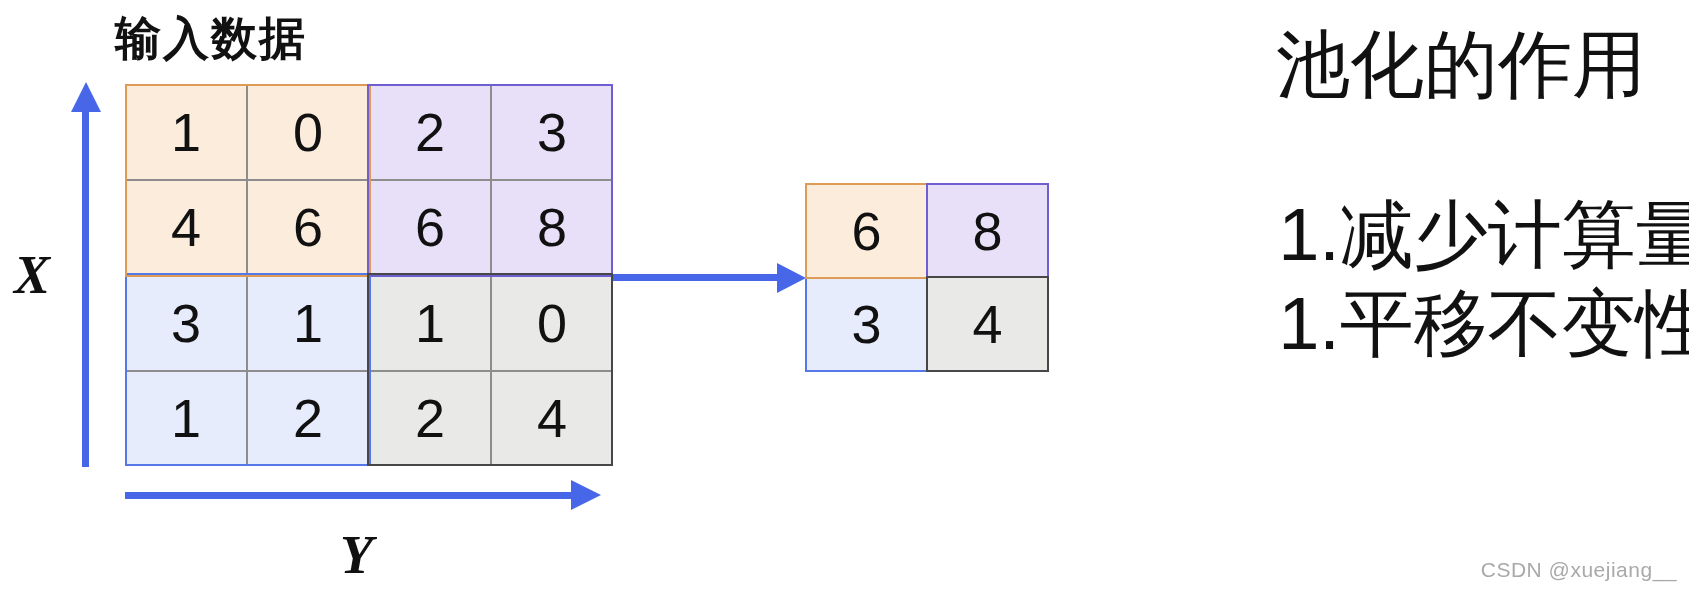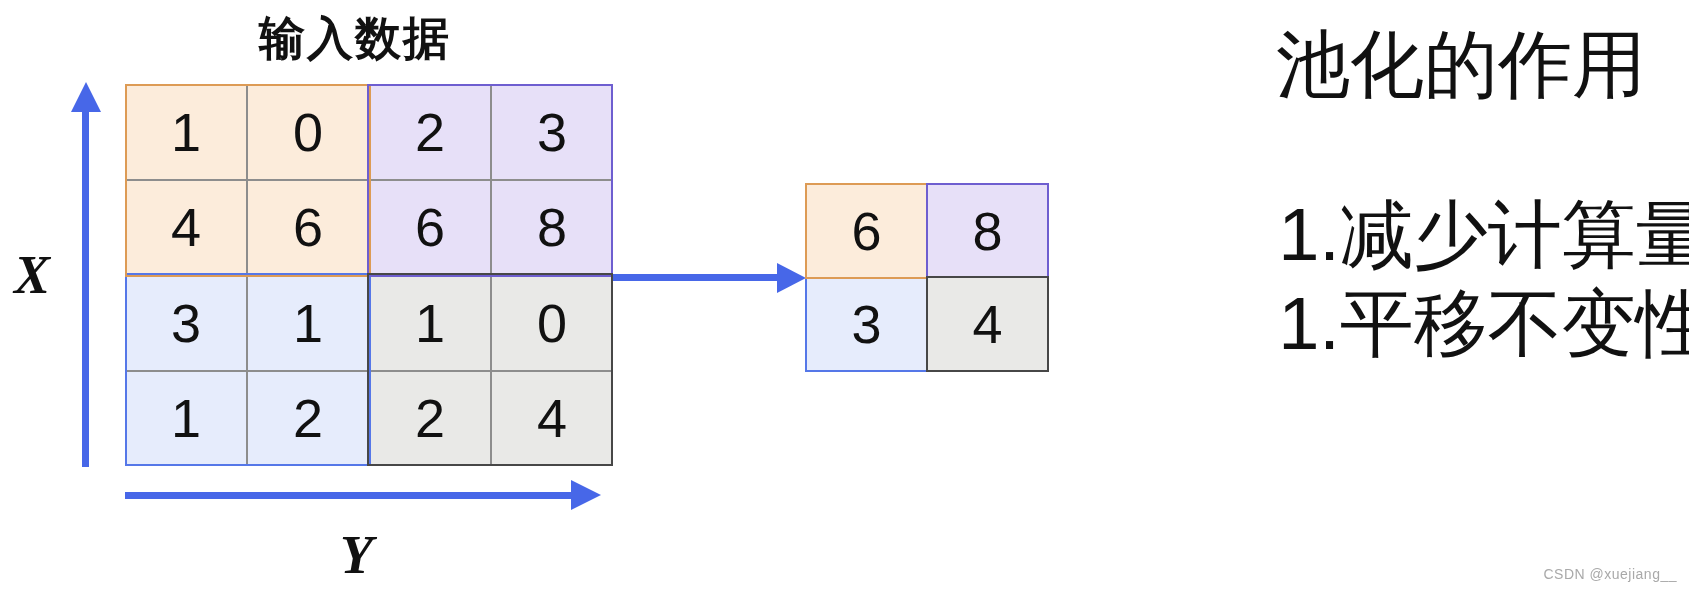--- a/index.html
+++ b/index.html
@@ -1,20 +1,20 @@
 <!DOCTYPE html>
 <html><head>
 <meta charset="utf-8">
 <style>
   html,body{margin:0;padding:0;background:#fff;}
   .canvas{position:relative;width:1689px;height:590px;background:#ffffff;overflow:hidden;
           font-family:"Liberation Sans",sans-serif;color:#111;}
 
   
-  .grid-title{position:absolute;left:115px;top:8px;width:480px;text-align:center;
+  .grid-title{position:absolute;left:115px;top:8px;width:480px;
               font-size:46px;font-weight:700;letter-spacing:2px;}
 
   .input-grid{position:absolute;left:125px;top:84px;width:488px;height:382px;
               display:grid;grid-template-columns:repeat(4,1fr);grid-template-rows:repeat(4,1fr);}
   .cell{display:flex;align-items:center;justify-content:center;
         font-size:54px;border:1px solid #8d8d8d;box-sizing:border-box;}
   .q-tl{background:var(--tl-fill);}
   .q-tr{background:var(--tr-fill);}
   .q-bl{background:var(--bl-fill);}
   .q-br{background:var(--br-fill);}
@@ -53,21 +53,21 @@
   .ocell.q-tr{border-color:var(--tr-border);z-index:3;left:121px;top:0;}
   .ocell.q-bl{border-color:var(--bl-border);z-index:1;left:0;top:93px;}
   .ocell.q-br{border-color:var(--br-border);z-index:4;left:121px;top:93px;}
 
   
   .notes{position:absolute;left:1248px;top:20px;width:436px;margin-left:28px;}
   .notes-title{font-size:74px;line-height:89px;font-weight:400;white-space:nowrap;}
   .notes-items{margin-top:81px;text-align:center;}
   .notes-item{font-size:74px;line-height:89px;font-weight:400;white-space:nowrap;}
 
-  .watermark{position:absolute;right:12px;bottom:8px;font-size:14px;color:#a9a9a9;
+  .watermark{position:absolute;right:12px;bottom:8px;font-size:21px;color:#a9a9a9;
              letter-spacing:0.5px;text-align:right;}
 </style>
 </head>
 <body>
 
 <div class="canvas" style="--tl-fill: #fcecdb; --tl-border: #dd9b55; --tr-fill: #e7e0f8; --tr-border: #6e5ed0; --bl-fill: #e6ecfc; --bl-border: #5577e8; --br-fill: #e9e9e7; --br-border: #474747; --arrow: #4767e8;">
 
   <div class="grid-title">输入数据</div>
 
   <div class="x-axis-line"></div>

